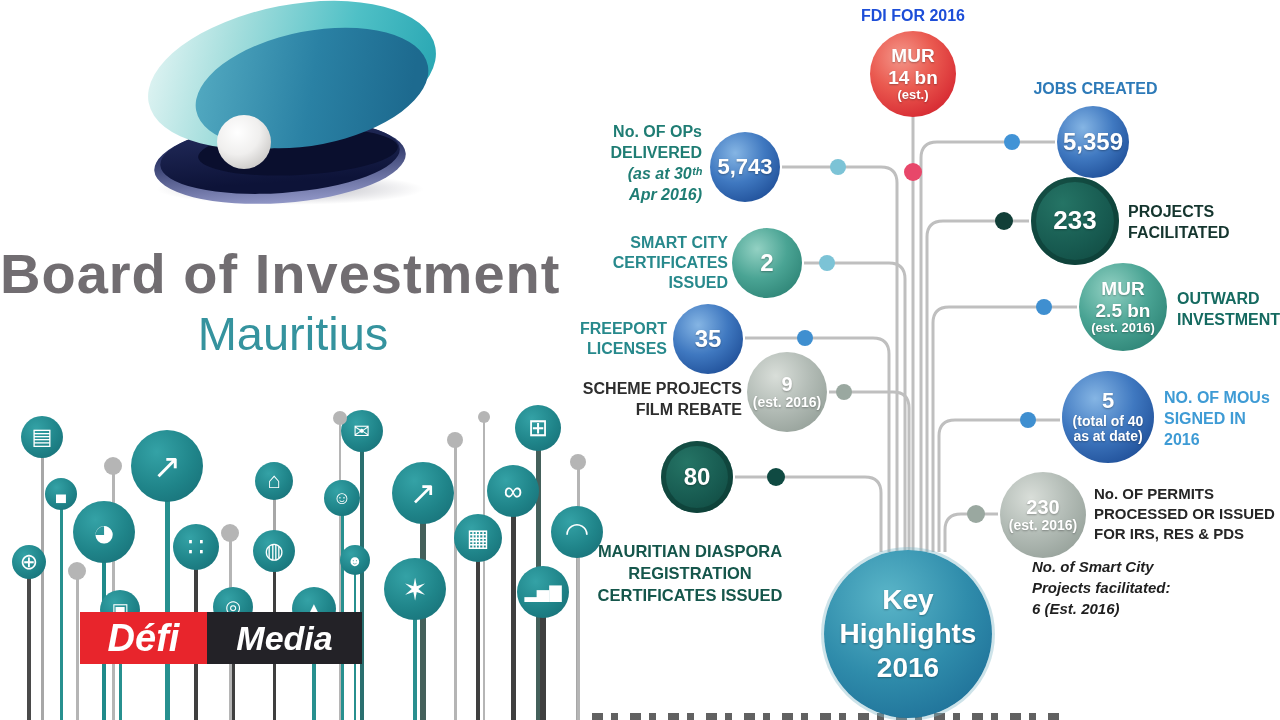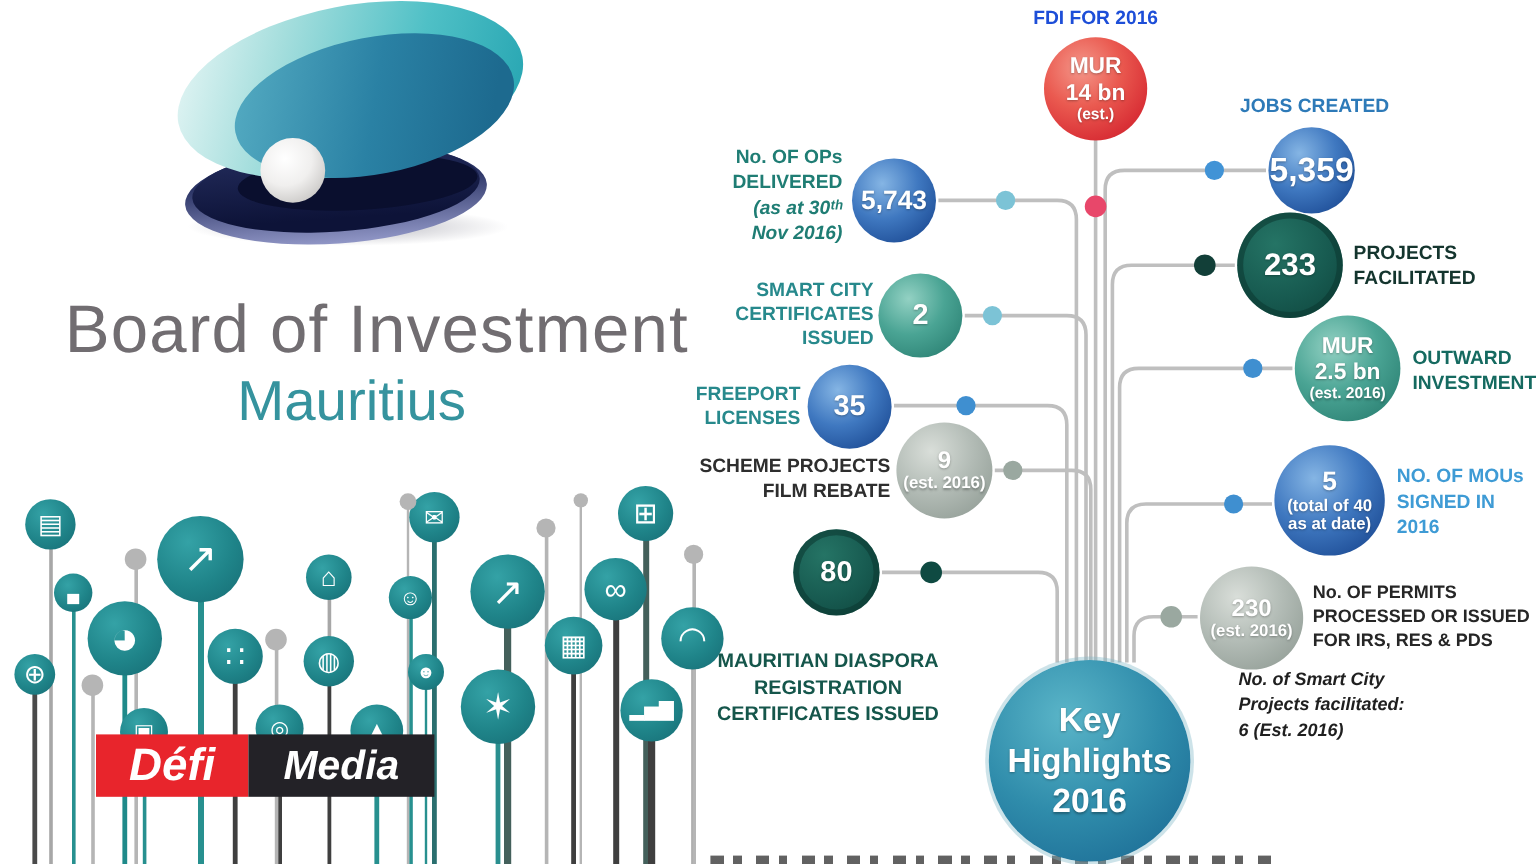--- a/index.html
+++ b/index.html
@@ -16,22 +16,22 @@
   .shell-lower{left:20px;top:116px;width:240px;height:72px;transform:rotate(-4deg);
     background:linear-gradient(180deg,#232c5c 0%,#0d1338 85%);}
   .shell-cavity{left:58px;top:124px;width:200px;height:46px;transform:rotate(-3deg);background:#0a0f2e;}
   .shell-upper-outer{left:6px;top:0px;width:292px;height:140px;transform:rotate(-11deg);
     background:linear-gradient(115deg,#eef9f8 0%,#a5dedd 30%,#4fc0c6 65%,#2ba8b4 92%);}
   .shell-upper-inner{left:54px;top:26px;width:236px;height:114px;transform:rotate(-11deg);
     background:linear-gradient(110deg,#57aec4 0%,#2a81a4 50%,#1d6a8f 88%);}
   .pearl{left:77px;top:110px;width:54px;height:54px;
     background:radial-gradient(circle at 38% 32%,#ffffff 0%,#f0efee 45%,#c9c7c5 82%,#b4b2b0 100%);}
 
-  .logo-title{position:absolute;left:0;top:241px;width:586px;text-align:center;
-    font-size:56px;font-weight:400;letter-spacing:1px;z-index:2;margin-left:21px;}
+  .logo-title{position:absolute;left:0;top:241px;width:586px;text-align:left;
+    font-size:56px;font-weight:700;letter-spacing:1px;z-index:2;}
   .logo-sub{position:absolute;left:0;top:306px;width:586px;text-align:center;
     font-size:47px;font-weight:400;z-index:2;}
 
   
   .stem{position:absolute;z-index:1;}
   .decor-circle{position:absolute;border-radius:50%;z-index:2;display:flex;align-items:center;justify-content:center;
     background:radial-gradient(circle at 36% 30%,#34a2a6 0%,#1f8489 55%,#166b73 100%);color:#fff;}
   .decor-dot{position:absolute;border-radius:50%;z-index:2;background:#b5b5b5;}
 
   
@@ -209,21 +209,21 @@
   <div id="nodes">
       <div class="node-circle c-red" style="left: 870px; top: 31px; width: 86px; height: 86px;">
         <span style="font-size: 19px;">MUR</span>
         <span style="font-size: 19px;">14 bn</span>
         <span style="font-size: 13px;">(est.)</span>
       </div>
       <div class="node-circle c-blue" style="left: 710px; top: 132px; width: 70px; height: 70px;">
         <span style="font-size: 22px;">5,743</span>
       </div>
       <div class="node-circle c-blue" style="left: 1057px; top: 106px; width: 72px; height: 72px;">
-        <span style="font-size: 28px;">5,359</span>
+        <span style="font-size: 24px;">5,359</span>
       </div>
       <div class="node-circle c-darkteal" style="left: 1031px; top: 177px; width: 88px; height: 88px;">
         <span style="font-size: 26px;">233</span>
       </div>
       <div class="node-circle c-teal" style="left: 732px; top: 228px; width: 70px; height: 70px;">
         <span style="font-size: 24px;">2</span>
       </div>
       <div class="node-circle c-teal" style="left: 1079px; top: 263px; width: 88px; height: 88px;">
         <span style="font-size: 19px;">MUR</span>
         <span style="font-size: 19px;">2.5 bn</span>
@@ -258,21 +258,21 @@
       <div class="node-label" style="top: 6px; width: 160px; text-align: center; color: #1d4ed8; font-size: 16px; line-height: 20px; left: 833px;">
         <span class="ln">FDI FOR 2016</span>
       </div>
       <div class="node-label" style="top: 79px; width: 145px; text-align: center; color: rgb(45, 122, 184); font-size: 16px; line-height: 20px; left: 1023px;">
         <span class="ln">JOBS CREATED</span>
       </div>
       <div class="node-label" style="top: 121px; width: 175px; text-align: right; color: rgb(31, 125, 116); font-size: 16px; line-height: 21px; right: 578px;">
         <span class="ln">No. OF OPs</span>
         <span class="ln">DELIVERED</span>
         <span class="ln" style="font-style: italic;">(as at 30ᵗʰ</span>
-        <span class="ln" style="font-style: italic;">Nov 2016)</span>
+        <span class="ln" style="font-style: italic;">Apr 2016)</span>
       </div>
       <div class="node-label" style="top: 201px; width: 135px; text-align: left; color: rgb(20, 53, 46); font-size: 16px; line-height: 21px; left: 1128px;">
         <span class="ln">PROJECTS</span>
         <span class="ln">FACILITATED</span>
       </div>
       <div class="node-label" style="top: 233px; width: 170px; text-align: right; color: rgb(39, 137, 140); font-size: 16px; line-height: 20px; right: 552px;">
         <span class="ln">SMART CITY</span>
         <span class="ln">CERTIFICATES</span>
         <span class="ln">ISSUED</span>
       </div>

